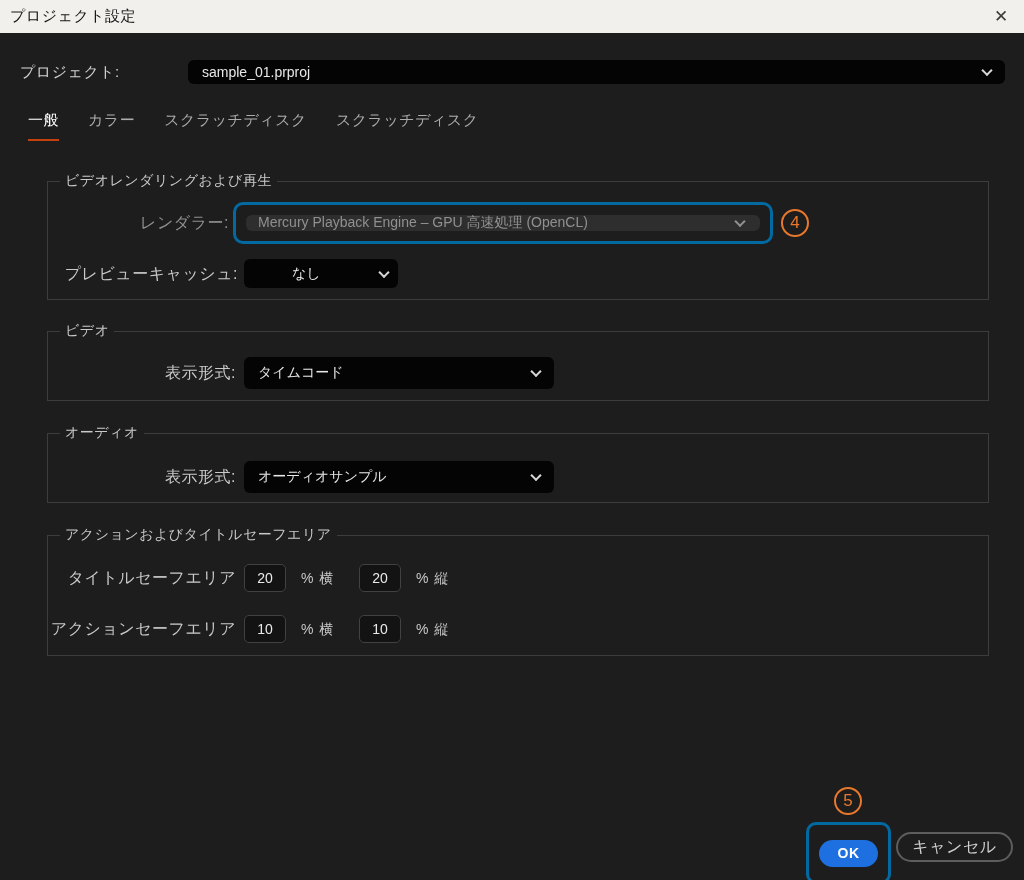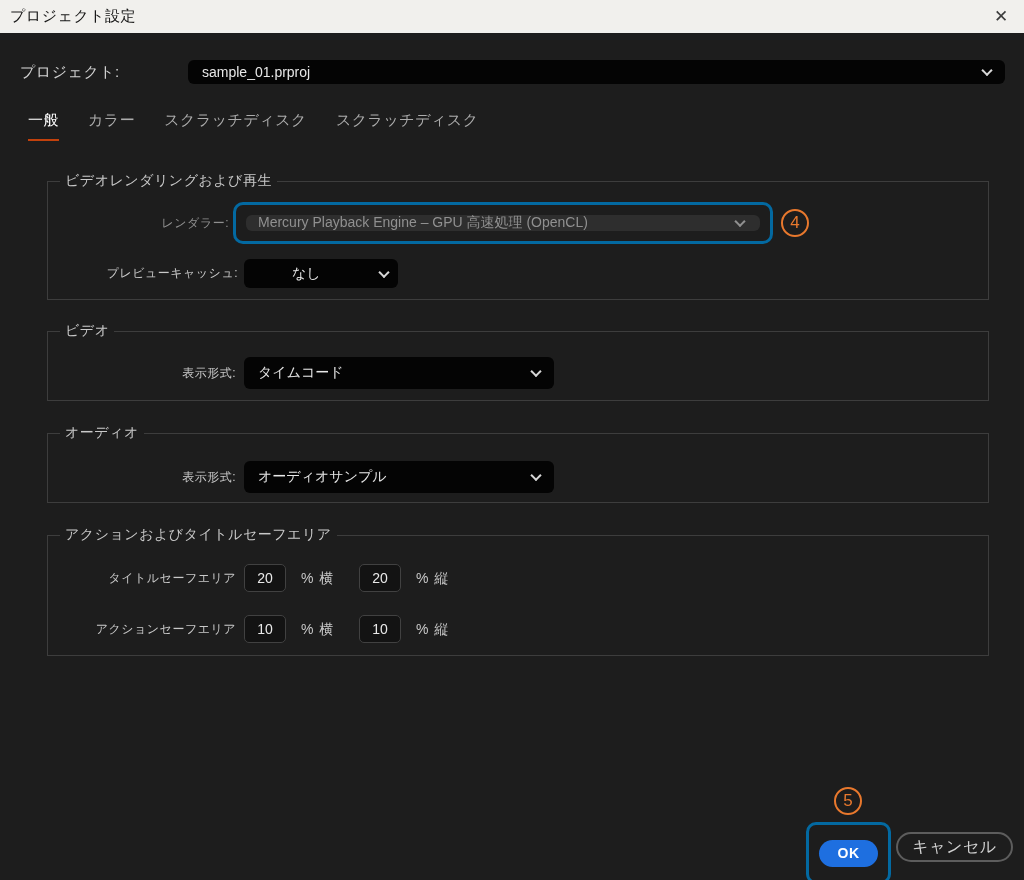--- a/index.html
+++ b/index.html
@@ -52,21 +52,21 @@
     position: absolute; left: 47px; width: 942px;
     border: 1px solid #3d3d3d; border-radius: 0;
   }
   .legend {
     position: absolute; top: -10px; left: 12px;
     background: #1d1d1d; padding: 0 5px;
     font-size: 14px; color: #c9c9c9; letter-spacing: 0.5px; white-space: nowrap;
   }
   .row-label {
     position: absolute; left: 0; text-align: right;
-    font-size: 12px; color: #c9c9c9; letter-spacing: 0.5px;
+    font-size: 16px; color: #c9c9c9; letter-spacing: 0.5px;
   }
   .row-label.dim { color: #8f8f8f; }
 
   
   .group-rendering { top: 181px; height: 119px; }
   .renderer-label { width: 181px; top: 20px; line-height: 42px; }
   .annot-box {
     position: absolute; border: 3px solid #0369a1; border-radius: 10px; padding: 10px;
   }
   .renderer-annot { left: 185px; top: 20px; width: 540px; height: 42px; }

